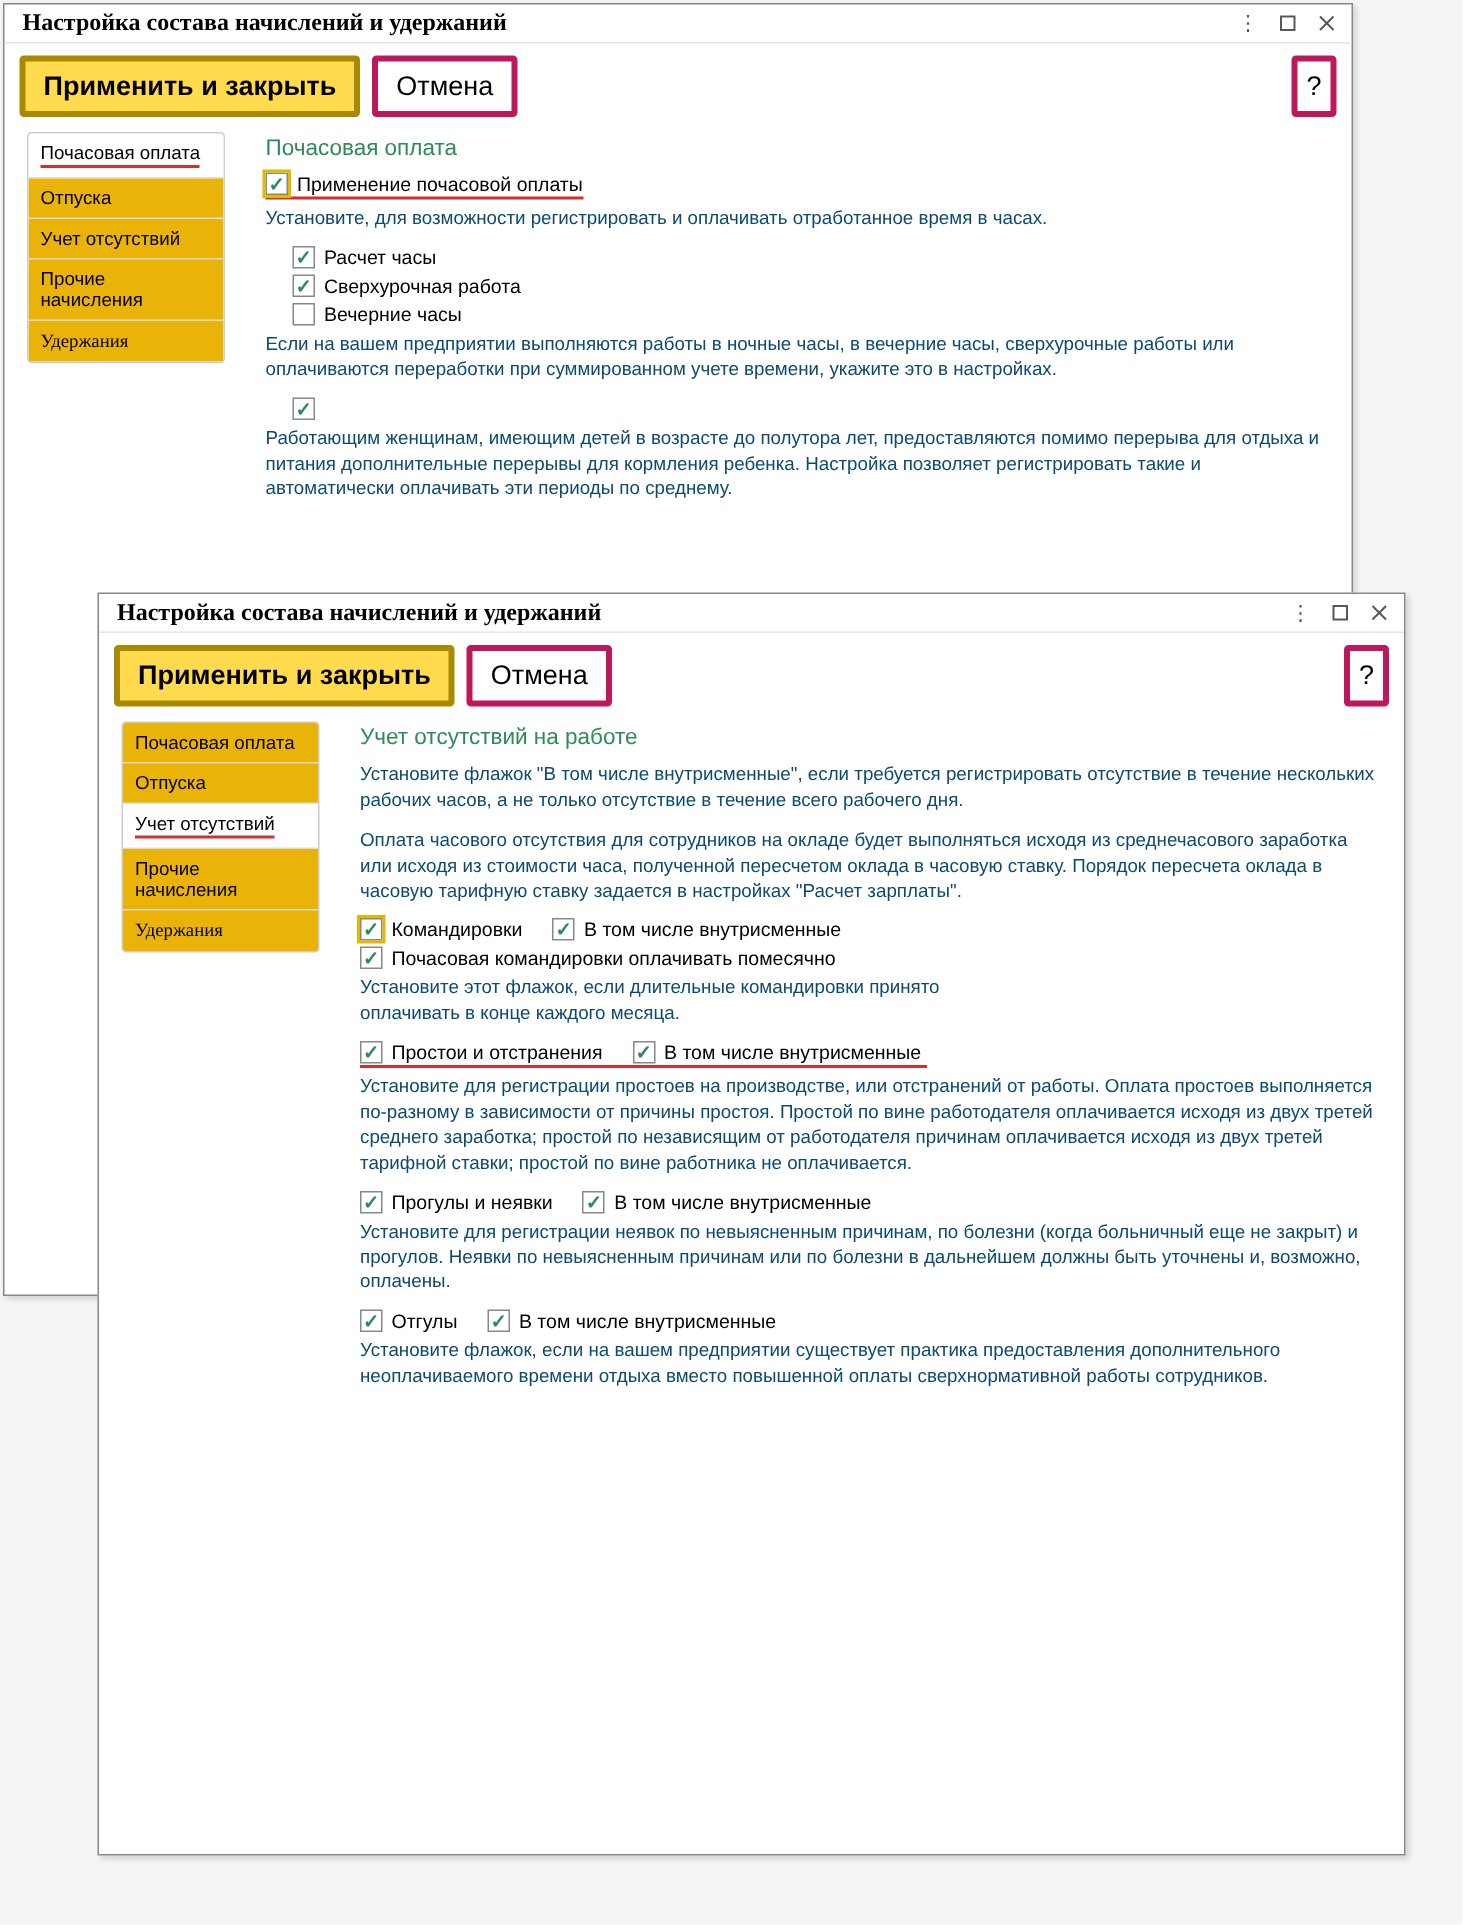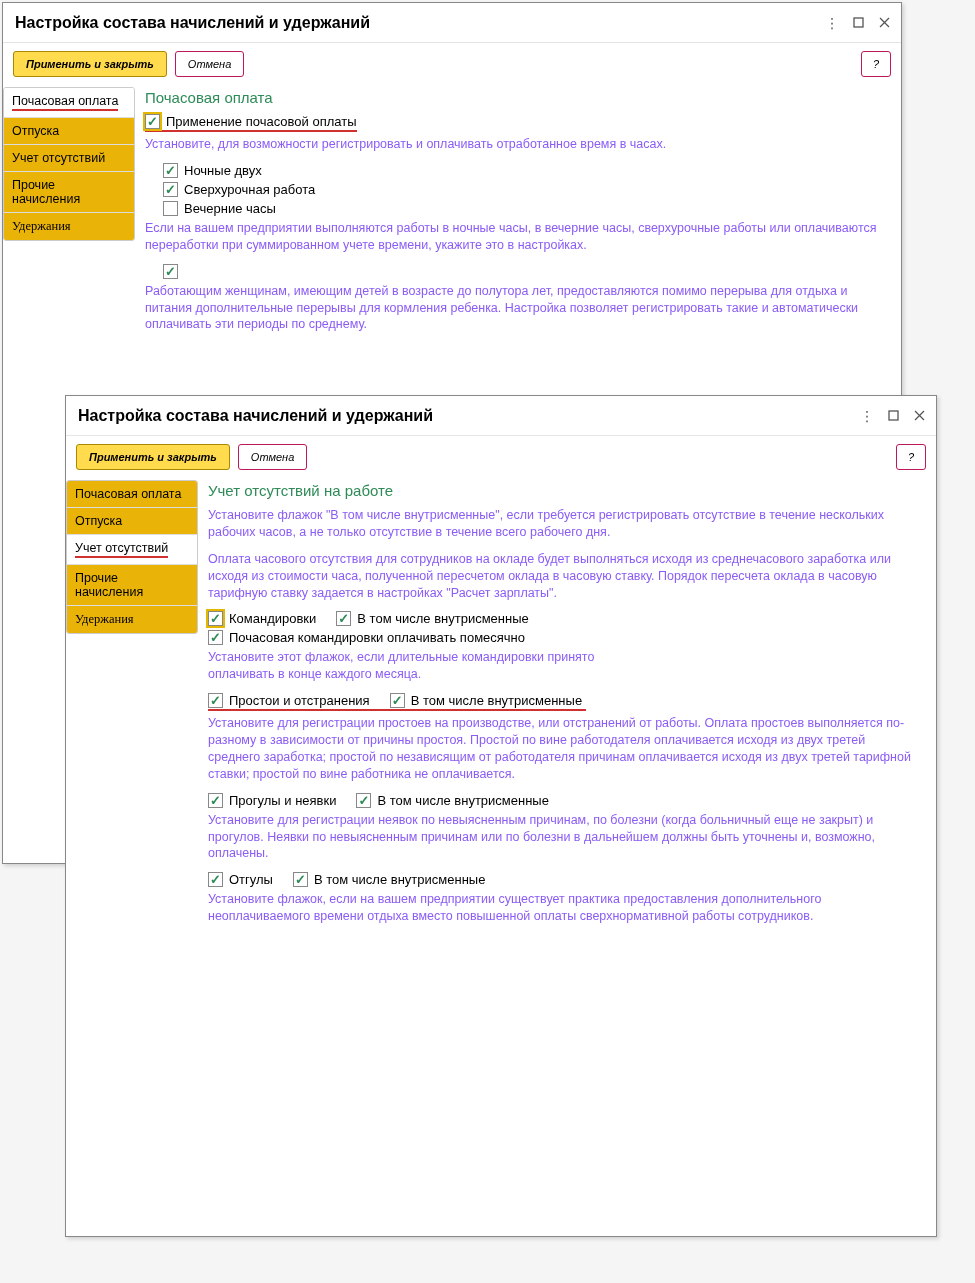--- a/index.html
+++ b/index.html
@@ -17,61 +17,61 @@
     position: absolute;
     background: #fff;
     border: 1px solid #888;
     box-shadow: 2px 2px 4px rgba(0,0,0,0.15);
   }
   .w1 { left: 2px; top: 2px; width: 900px; height: 862px; }
   .w2 { left: 65px; top: 395px; width: 872px; height: 842px; }
   .titlebar {
     display: flex;
     align-items: center;
-    height: 40px;
+    height: 26px;
     padding: 0 4px 0 12px;
     border-bottom: 1px solid #e5e5e5;
+    font-family: Liberation Serif, serif;
   }
   .titlebar .title { font-size: 16px; font-weight: bold; flex: 1; }
   .winbtn {
     width: 26px; height: 24px;
     display: flex; align-items: center; justify-content: center;
     color: #555; font-size: 14px; cursor: pointer;
   }
   .winbtn svg { stroke: #555; }
   .toolbar {
     display: flex;
     align-items: center;
     gap: 8px;
     padding: 8px 10px;
   }
   .btn {
-    border: 1px solid #be185d;
+    border: 4px solid #be185d;
     border-radius: 3px;
     padding: 6px 12px;
     background: #fff;
     cursor: pointer;
-    font-size: 11px;
-    font-style: italic;
+    font-size: 18px;
   }
   .btn-primary {
     background: #ffdb4d;
     border-color: #a78a00;
     font-weight: bold;
   }
   .btn-help {
     width: 30px;
     text-align: center;
     padding: 6px 0;
     margin-left: auto;
   }
   .body {
     display: flex;
-    padding: 2px 10px 10px 0;
-    gap: 4px;
+    padding: 2px 10px 10px 15px;
+    gap: 21px;
   }
   .nav {
     width: 132px;
     border: 1px solid #ccc;
     border-radius: 3px;
     overflow: hidden;
     align-self: flex-start;
   }
   .nav-item {
     padding: 6px 8px;
@@ -102,21 +102,21 @@
     align-items: center;
     justify-content: center;
     background: #fff;
     font-size: 13px;
     line-height: 1;
     color: #2e8b57;
     font-weight: bold;
   }
   .chk.checked::before { content: "✓"; }
   .help-text {
-    color: #8b5cf6;
+    color: #0c4a6e;
     font-size: 12.5px;
     line-height: 1.35;
     margin: 2px 0 10px 0;
   }
   .underline-red {
     border-bottom: 2px solid #d03030;
     padding-bottom: 1px;
     display: inline-block;
   }
   .underline-red-wrap {
@@ -169,21 +169,21 @@
       <div class="chk-row">
         <span class="underline-red-wrap">
           <span class="chk checked hl-yellow"></span>
           <span class="chk-label">Применение почасовой оплаты</span>
         </span>
       </div>
       <div class="help-text">Установите, для возможности регистрировать и оплачивать отработанное время в часах.</div>
 
       <div class="chk-row" style="margin-left:18px">
         <span class="chk checked"></span>
-        <span class="chk-label">Ночные двух</span>
+        <span class="chk-label">Расчет часы</span>
       </div>
       <div class="chk-row" style="margin-left:18px">
         <span class="chk checked"></span>
         <span class="chk-label">Сверхурочная работа</span>
       </div>
       <div class="chk-row" style="margin-left:18px">
         <span class="chk"></span>
         <span class="chk-label">Вечерние часы</span>
       </div>
       <div class="help-text">Если на вашем предприятии выполняются работы в ночные часы, в вечерние часы, сверхурочные работы или оплачиваются переработки при суммированном учете времени, укажите это в настройках.</div>

